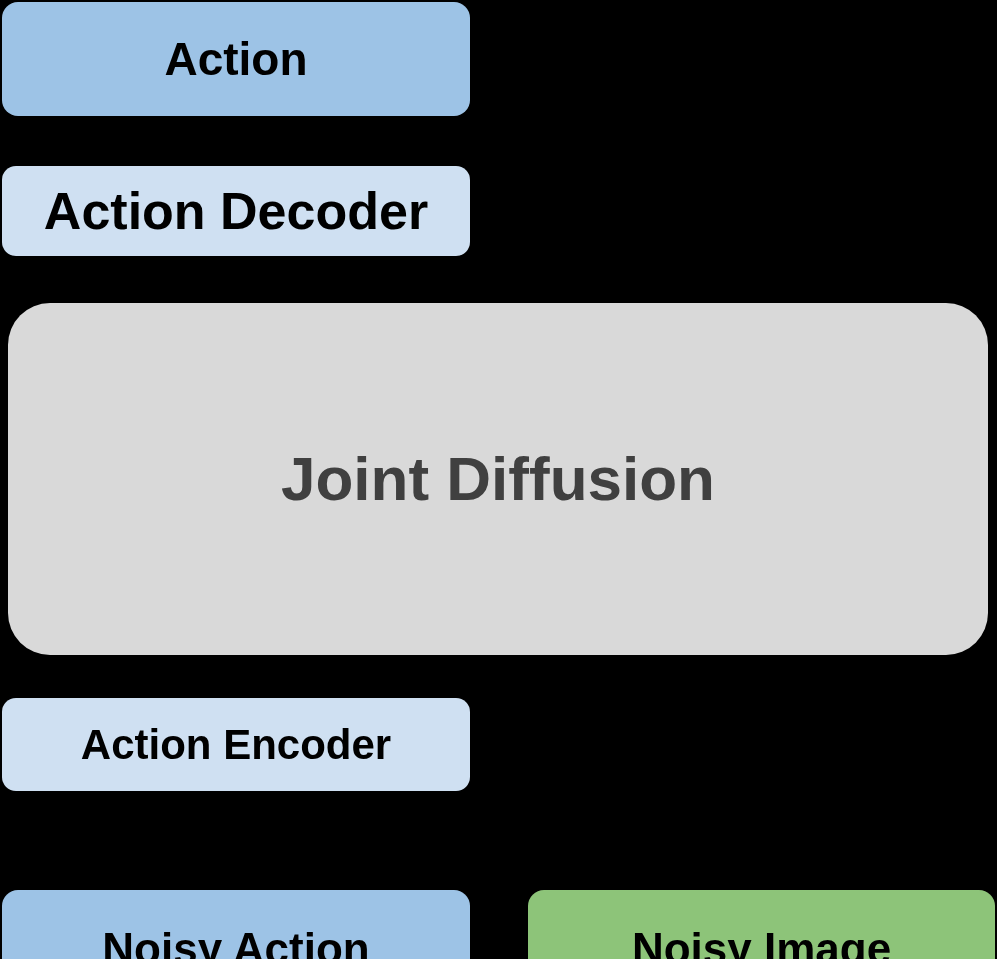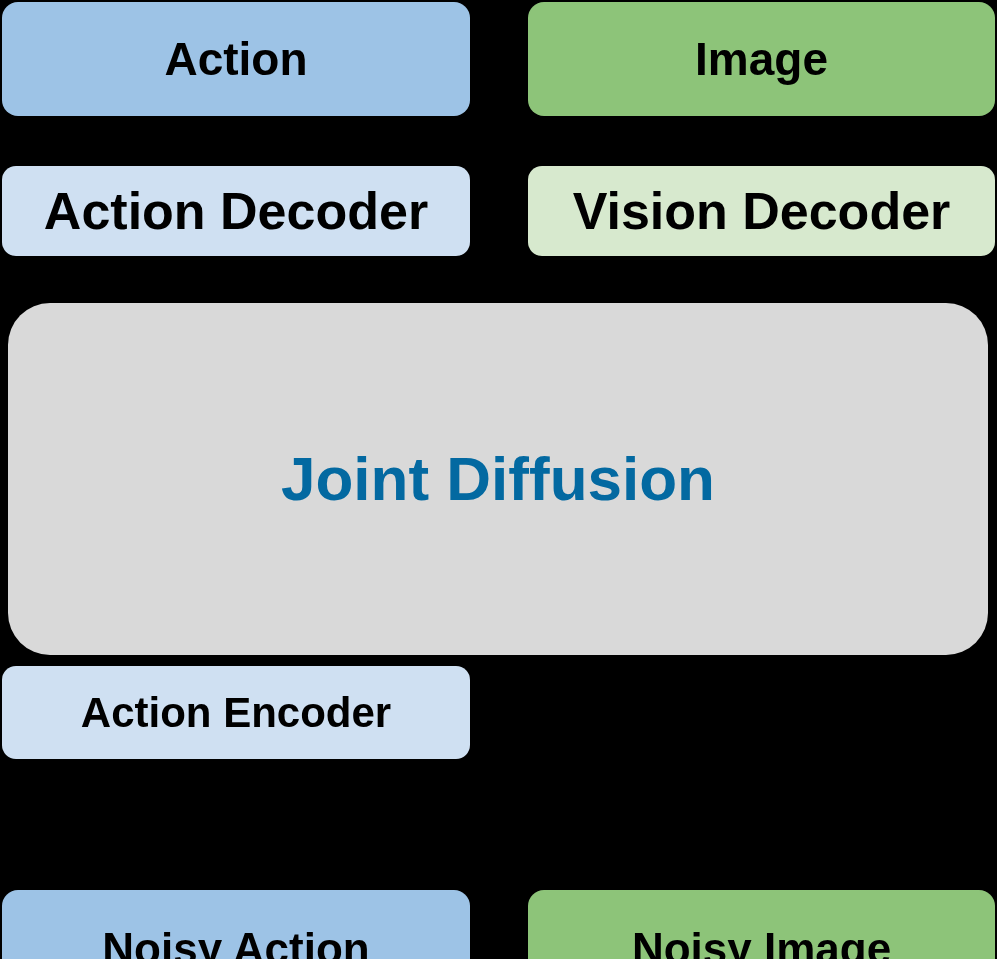--- a/index.html
+++ b/index.html
@@ -41,21 +41,21 @@
   }
   
   .r2 {
     top: 166px;
     height: 90px;
     border-radius: 14px;
     font-size: 52px;
   }
   
   .r3 {
-    top: 666px;
+    top: 698px;
     height: 93px;
     border-radius: 14px;
     font-size: 42px;
   }
   
   .r4 {
     top: 890px;
     height: 117px;
     border-radius: 16px 16px 0 0;
     font-size: 44px;
@@ -76,47 +76,41 @@
     width: 980px;
     height: 352px;
     background: #D9D9D9;
     border-radius: 42px;
     display: flex;
     align-items: center;
     justify-content: center;
     box-sizing: border-box;
   }
   .joint-label {
-    color: #0369a1;
+    color: #404040;
     font-weight: bold;
     font-size: 62px;
     line-height: 1;
     white-space: nowrap;
   }
 </style>
 </head>
 <body>
 
 <div id="canvas">
 
   <div class="node r1 col-left fill-action-strong">
     <span>Action</span>
   </div>
 
-  <div class="node r1 col-right fill-vision-strong">
-    <span>Image</span>
-  </div>
 
   <div class="node r2 col-left fill-action-soft">
     <span>Action Decoder</span>
   </div>
 
-  <div class="node r2 col-right fill-vision-soft">
-    <span>Vision Decoder</span>
-  </div>
 
   <div class="joint">
     <span class="joint-label">Joint Diffusion</span>
   </div>
 
   <div class="node r3 col-left fill-action-soft">
     <span>Action Encoder</span>
   </div>
 
 

